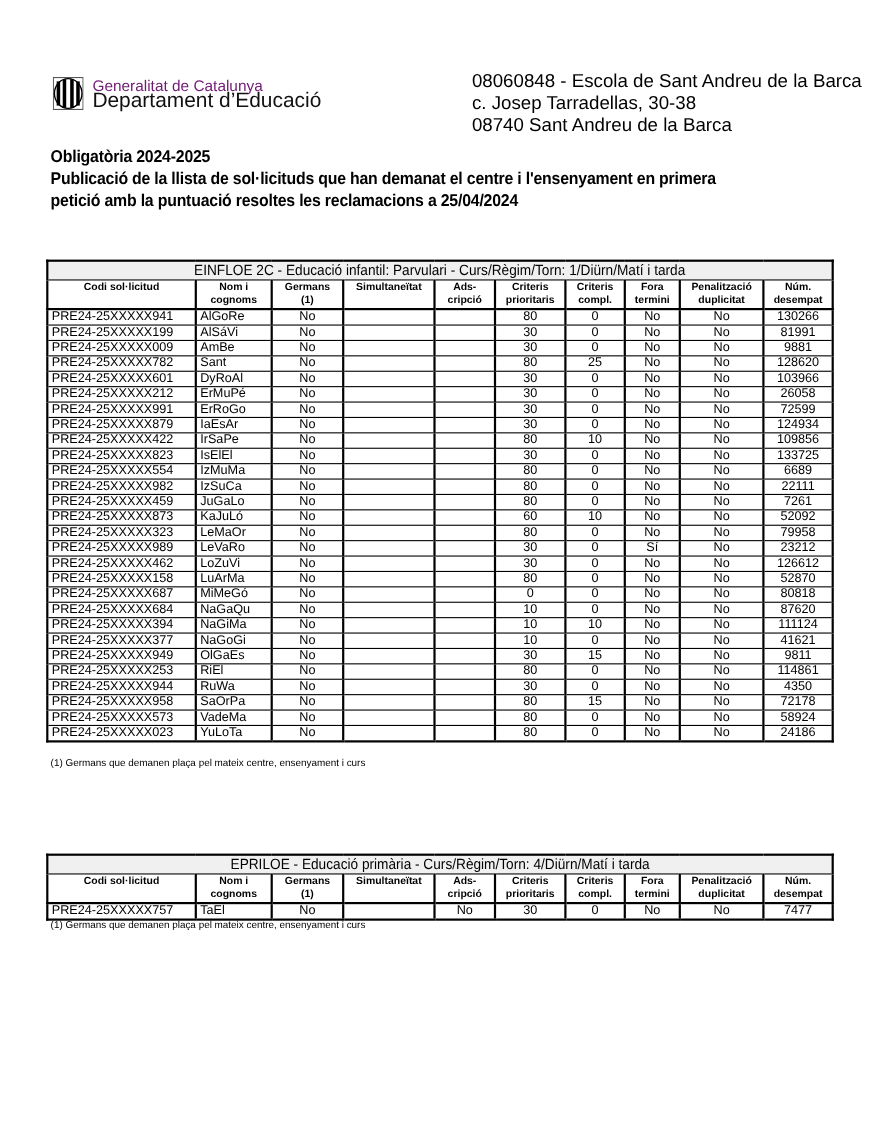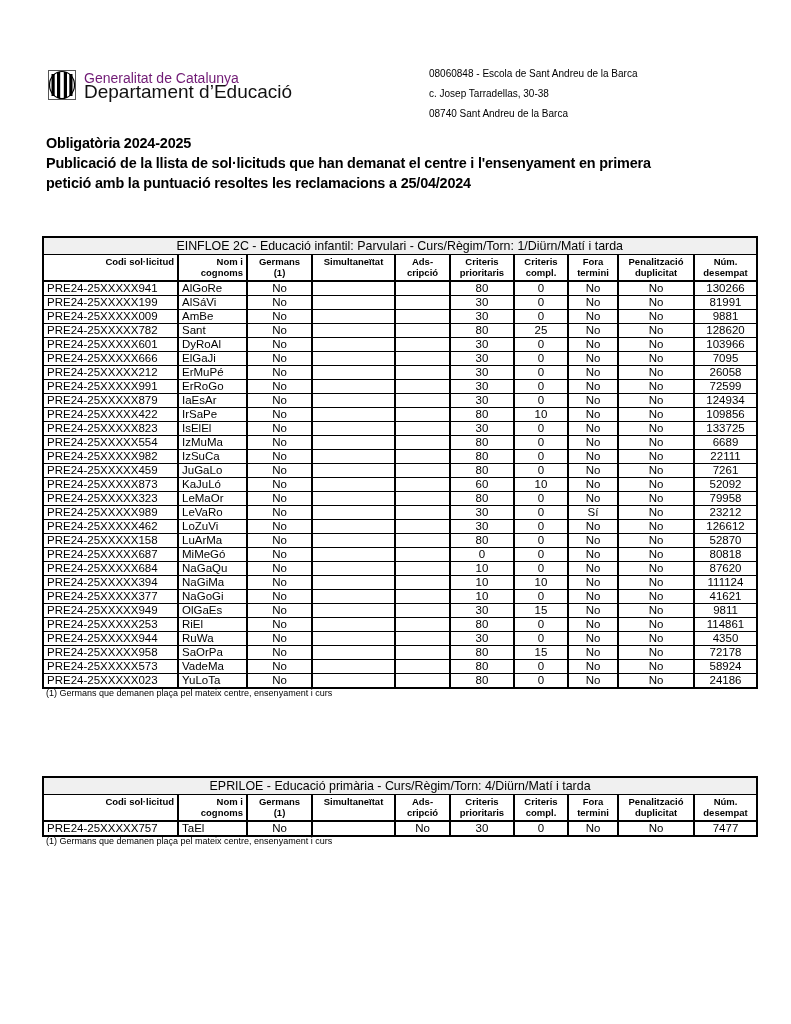--- a/index.html
+++ b/index.html
@@ -2,28 +2,28 @@
 <html><head>
 <meta charset="utf-8">
 <style>
   html, body { margin: 0; padding: 0; background: #ffffff; }
   body { width: 791px; height: 1024px; position: relative; overflow: hidden; font-family: "Liberation Sans", sans-serif; color: #000; }
   .logo { position: absolute; left: 48px; top: 70px; display: flex; align-items: center; }
   .logo-mark { width: 28px; height: 30px; position: relative; margin-right: 8px; }
   .logo-text { line-height: 14px; }
   .logo-line1 { font-size: 14px; color: #701a75; }
   .logo-line2 { font-size: 19px; font-weight: normal; color: #111; }
-  .school { position: absolute; left: 429px; top: 64px; font-size: 10px; line-height: 20px; }
+  .school { position: absolute; left: 429px; top: 64px; font-size: 17px; line-height: 20px; }
   .titles { position: absolute; left: 46px; top: 133px; font-size: 15.5px; font-weight: bold; line-height: 20px; letter-spacing: -0.2px; transform: scaleX(0.93); transform-origin: left top; }
   .tbl { position: absolute; left: 42px; border-collapse: collapse; table-layout: fixed; font-size: 11.5px; }
   .tbl td, .tbl th { border: 1px solid #000; padding: 0 3px; height: 13px; line-height: 13px; white-space: nowrap; overflow: hidden; }
   .tbl .caption-cell { background: #f0f0f0; font-size: 13.5px; font-weight: normal; text-align: center; height: 16px; line-height: 16px; border-left: 2px solid #000; border-right: 2px solid #000; border-top: 2px solid #000; }
   .tbl .caption-cell span { display: inline-block; transform: scaleX(0.92); }
   .tbl th.h { font-size: 9.5px; font-weight: bold; line-height: 11px; height: 24px; vertical-align: top; padding-top: 1px; text-align: center; border-bottom: 2px solid #000; }
-  .tbl th.h.left { text-align: right; }
+  .tbl th.h.left { text-align: center; }
   .tbl td { font-size: 11.5px; }
   .tbl td.c { text-align: center; }
   .tbl td.l { text-align: left; }
   .tbl tr td:first-child, .tbl tr th:first-child { border-left: 2px solid #000; }
   .tbl tr td:last-child, .tbl tr th:last-child { border-right: 2px solid #000; }
   .tbl tbody tr:last-child td { border-bottom: 2px solid #000; }
   .tbl td.bl, .tbl th.bl { border-left: 2px solid #000; }
   .footnote { position: absolute; left: 46px; font-size: 9px; }
 </style>
 </head>
@@ -174,32 +174,20 @@
           <td class="c bl">No</td>
           <td class="c bl"></td>
           <td class="c bl"></td>
           <td class="c bl">30</td>
           <td class="c bl">0</td>
           <td class="c bl">No</td>
           <td class="c bl">No</td>
           <td class="c bl">103966</td>
         </tr>
         <tr>
-          <td class="l">PRE24-25XXXXX666</td>
-          <td class="l bl">ElGaJi</td>
-          <td class="c bl">No</td>
-          <td class="c bl"></td>
-          <td class="c bl"></td>
-          <td class="c bl">30</td>
-          <td class="c bl">0</td>
-          <td class="c bl">No</td>
-          <td class="c bl">No</td>
-          <td class="c bl">7095</td>
-        </tr>
-        <tr>
           <td class="l">PRE24-25XXXXX212</td>
           <td class="l bl">ErMuPé</td>
           <td class="c bl">No</td>
           <td class="c bl"></td>
           <td class="c bl"></td>
           <td class="c bl">30</td>
           <td class="c bl">0</td>
           <td class="c bl">No</td>
           <td class="c bl">No</td>
           <td class="c bl">26058</td>

